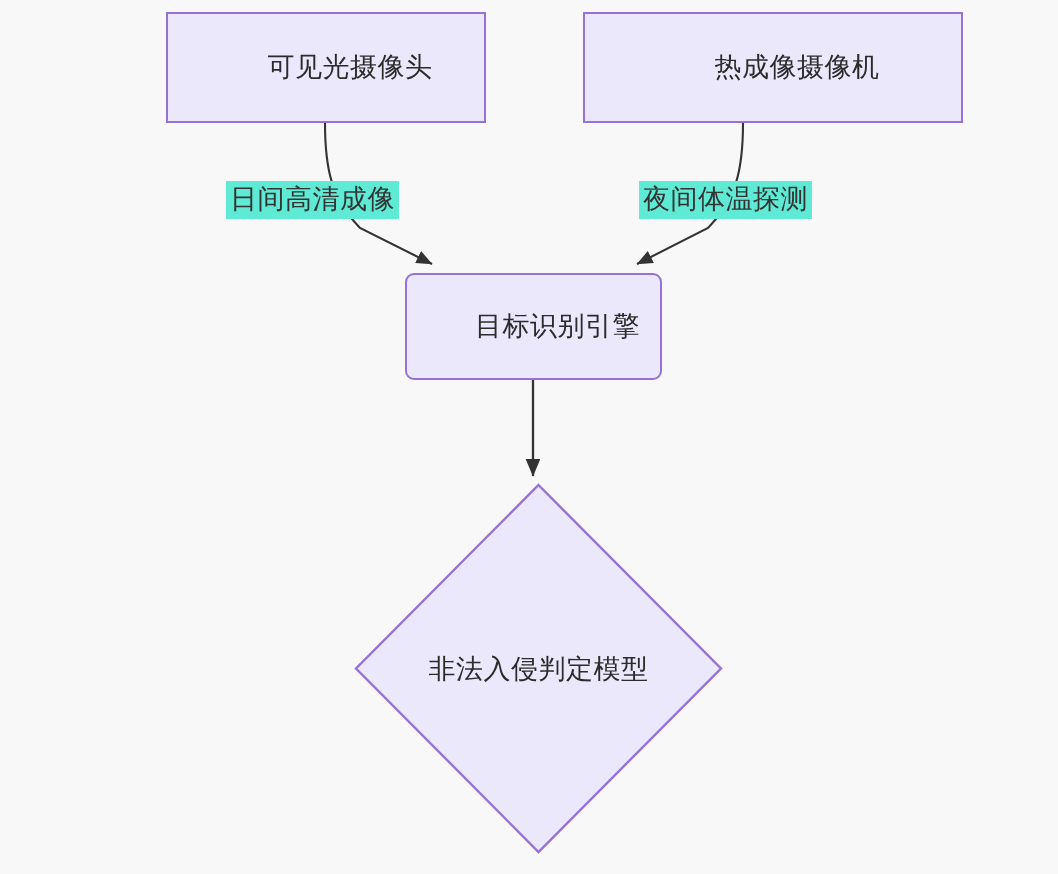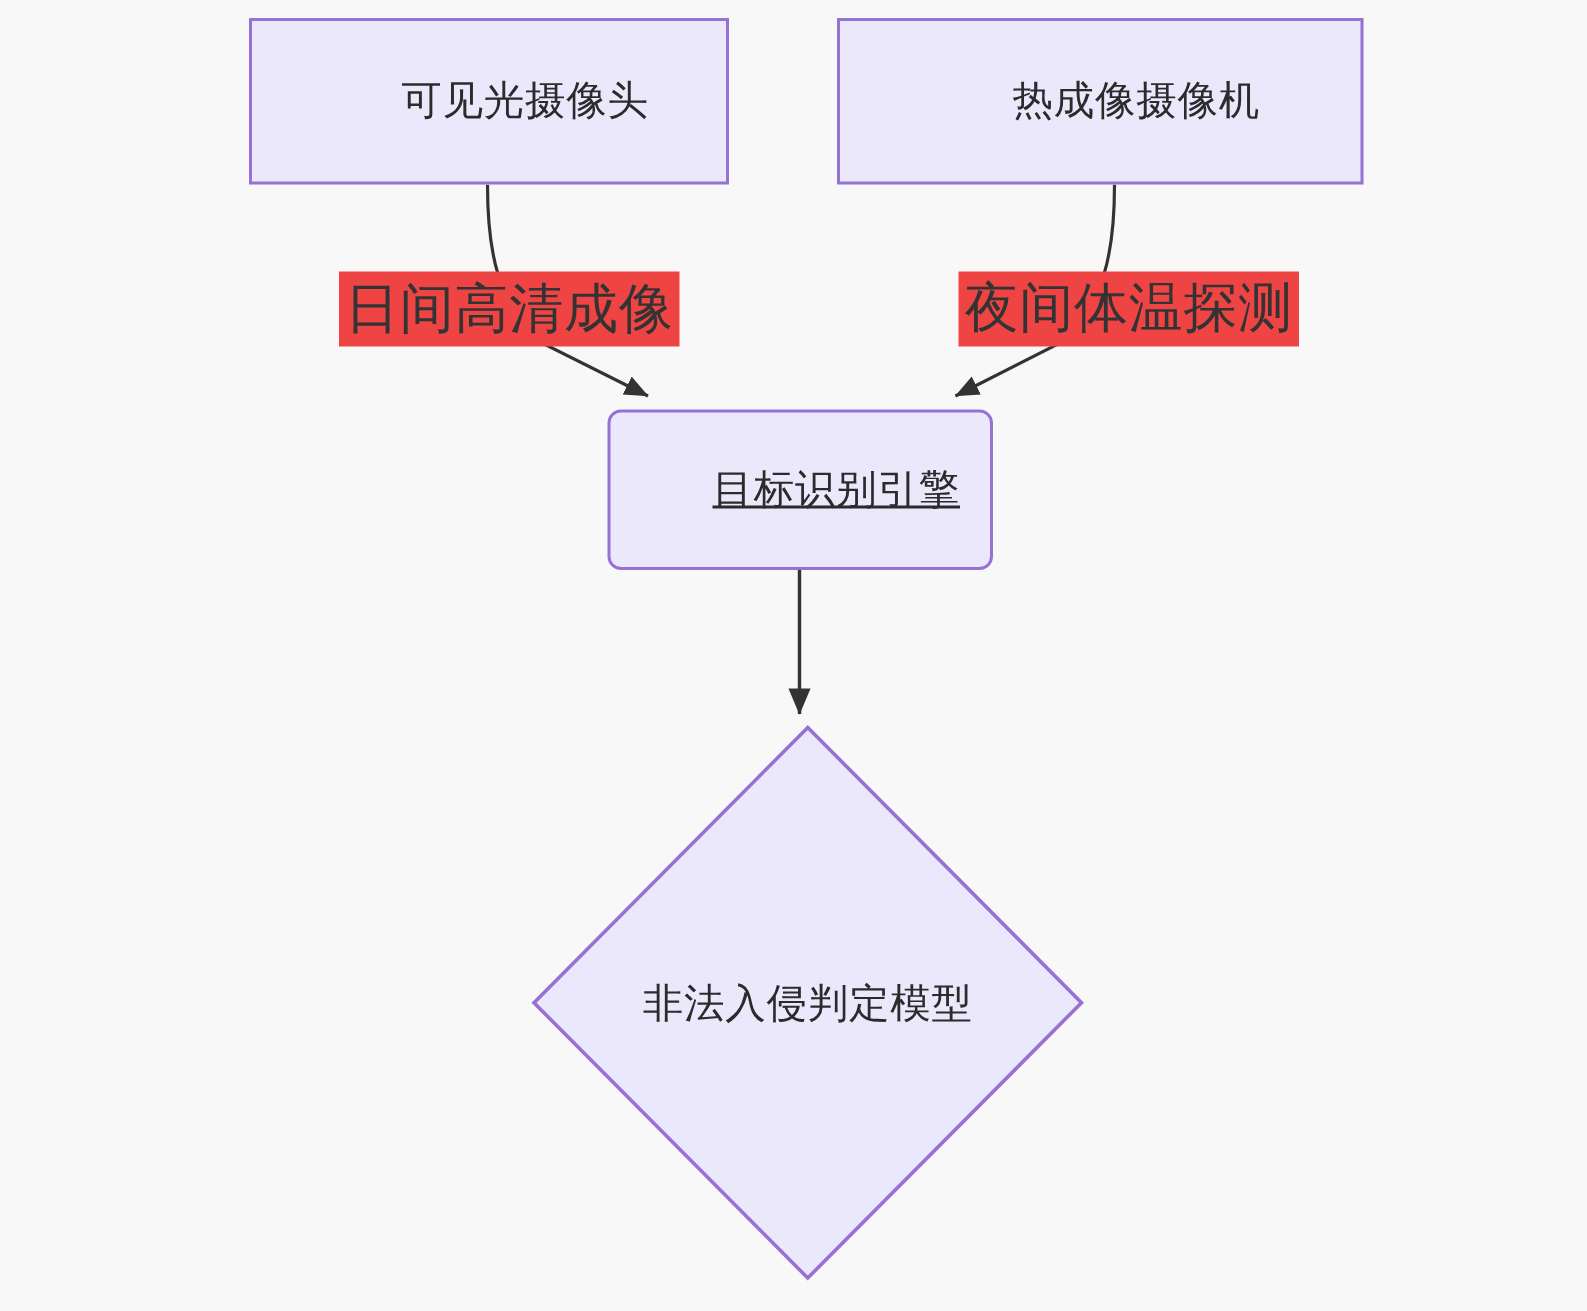--- a/index.html
+++ b/index.html
@@ -64,33 +64,33 @@
   .node-diamond-label {
     position: relative;
     z-index: 2;
     font-size: 27px;
     color: #2b2b2b;
     letter-spacing: 0.5px;
     white-space: nowrap;
   }
   .edge-label {
     position: absolute;
-    background: #ef4444;
+    background: #5eead4;
     color: #333333;
-    font-size: 36px;
+    font-size: 27px;
     line-height: 1.32;
     letter-spacing: 0.5px;
     white-space: nowrap;
     padding: 1px 4px;
     box-sizing: border-box;
   }
   
   #node-visible-camera { left: 166px; top: 12px; width: 320px; height: 111px; }
-  #node-thermal-camera { left: 558px; top: 12px; width: 351px; height: 111px; }
-  #node-recognition-engine { left: 405px; top: 273px; width: 257px; height: 107px; text-decoration: underline; }
+  #node-thermal-camera { left: 583px; top: 12px; width: 380px; height: 111px; }
+  #node-recognition-engine { left: 405px; top: 273px; width: 257px; height: 107px; }
   #node-intrusion-model { left: 354px; top: 483px; width: 369px; height: 371px; }
   #edge-label-day { left: 226px; top: 181px; }
   #edge-label-night { left: 639px; top: 181px; font-family: Liberation Serif, serif; }
 </style>
 </head>
 <body>
 
 <div id="diagram-root">
 
   <svg id="edge-layer" viewBox="0 0 1058 874" width="1058" height="874" xmlns="http://www.w3.org/2000/svg">

